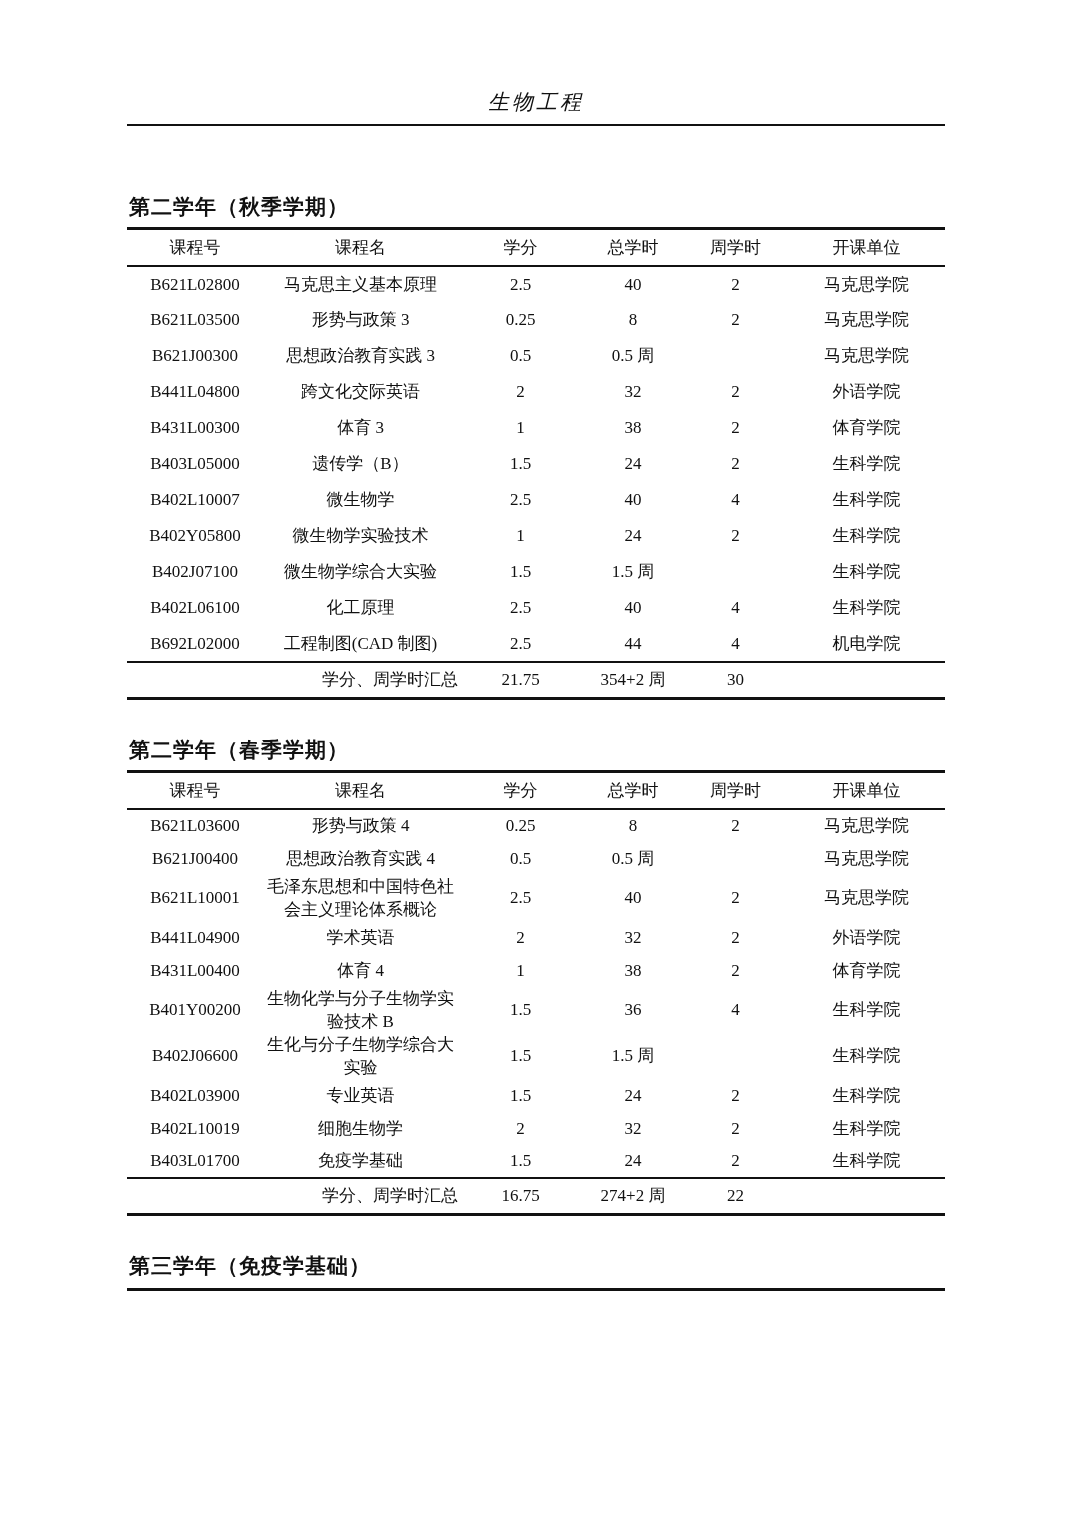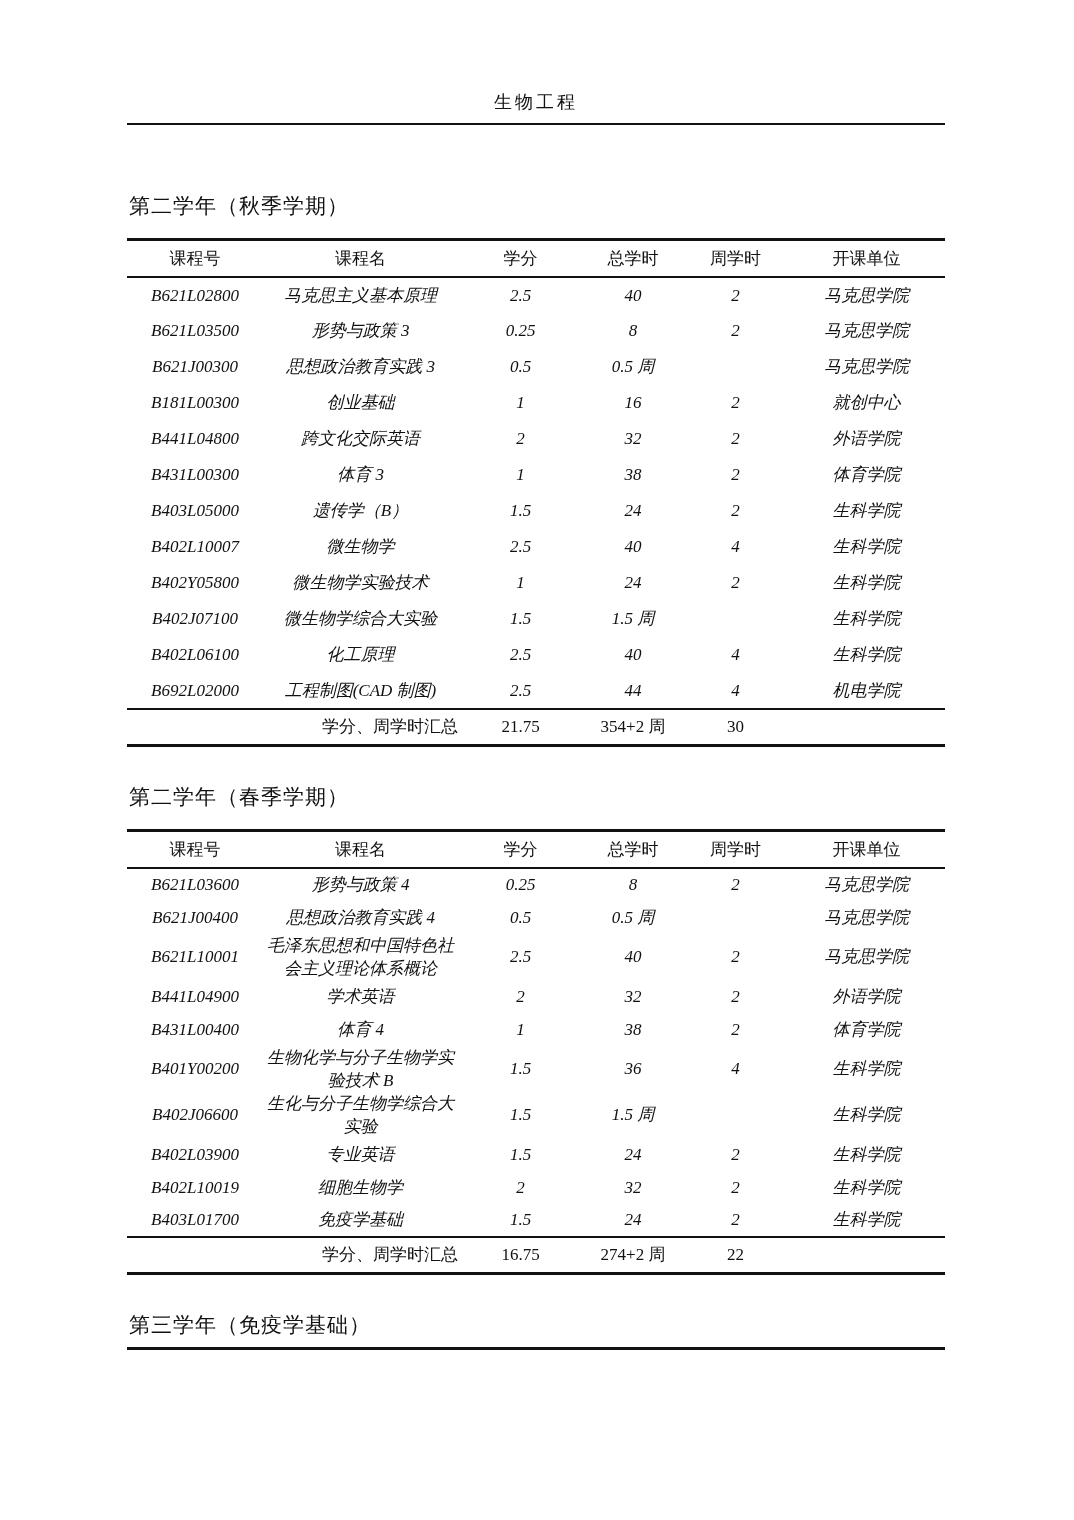--- a/index.html
+++ b/index.html
@@ -19,39 +19,40 @@
     width: 818px;
   }
   
   .doc-header {
     padding-top: 92px;
     padding-bottom: 11px;
     border-bottom: 2px solid #111111;
     text-align: center;
   }
   .doc-header .doc-title {
-    font-size: 18px;
+    font-style: italic;
+    font-size: 21px;
     letter-spacing: 3px;
     line-height: 20px;
   }
   
   .section-title {
     font-family: "Liberation Sans", "DejaVu Sans", sans-serif;
-    font-weight: normal;
+    font-weight: bold;
     font-size: 21px;
     line-height: 24px;
     margin: 38px 0 0 2px;
     letter-spacing: 1px;
   }
   .section-title.first {
     margin-top: 69px;
   }
   
   table.course-table {
-    margin-top: 20px;
+    margin-top: 8px;
     width: 818px;
     table-layout: fixed;
     border-collapse: collapse;
     border-top: 3px solid #111111;
     border-bottom: 3px solid #111111;
     font-size: 17px;
   }
   table.course-table col.c1 { width: 136px; }
   table.course-table col.c2 { width: 195px; }
   table.course-table col.c3 { width: 125px; }
@@ -61,21 +62,21 @@
   table.course-table th,
   table.course-table td {
     text-align: center;
     vertical-align: middle;
     font-weight: normal;
     padding: 0;
     line-height: 23px;
   }
   table.course-table thead tr { height: 37px; }
   table.course-table thead { border-bottom: 2px solid #111111; }
-  table.course-table tbody tr { height: 36px; font-style: italic; }
+  table.course-table tbody tr { height: 36px; }
   table.t2 tbody tr { height: 33px; }
   table.course-table tfoot { border-top: 2px solid #111111; }
   table.course-table tfoot tr { height: 37px; }
   table.course-table tfoot td.summary-label {
     text-align: right;
     padding-left: 88px;
   }
   
   .next-table-rule {
     margin-top: 10px;
@@ -133,28 +134,20 @@
         </tr>
         <tr>
           <td>B621J00300</td>
           <td>思想政治教育实践 3</td>
           <td>0.5</td>
           <td>0.5 周</td>
           <td></td>
           <td>马克思学院</td>
         </tr>
         <tr>
-          <td>B181L00300</td>
-          <td>创业基础</td>
-          <td>1</td>
-          <td>16</td>
-          <td>2</td>
-          <td>就创中心</td>
-        </tr>
-        <tr>
           <td>B441L04800</td>
           <td>跨文化交际英语</td>
           <td>2</td>
           <td>32</td>
           <td>2</td>
           <td>外语学院</td>
         </tr>
         <tr>
           <td>B431L00300</td>
           <td>体育 3</td>

